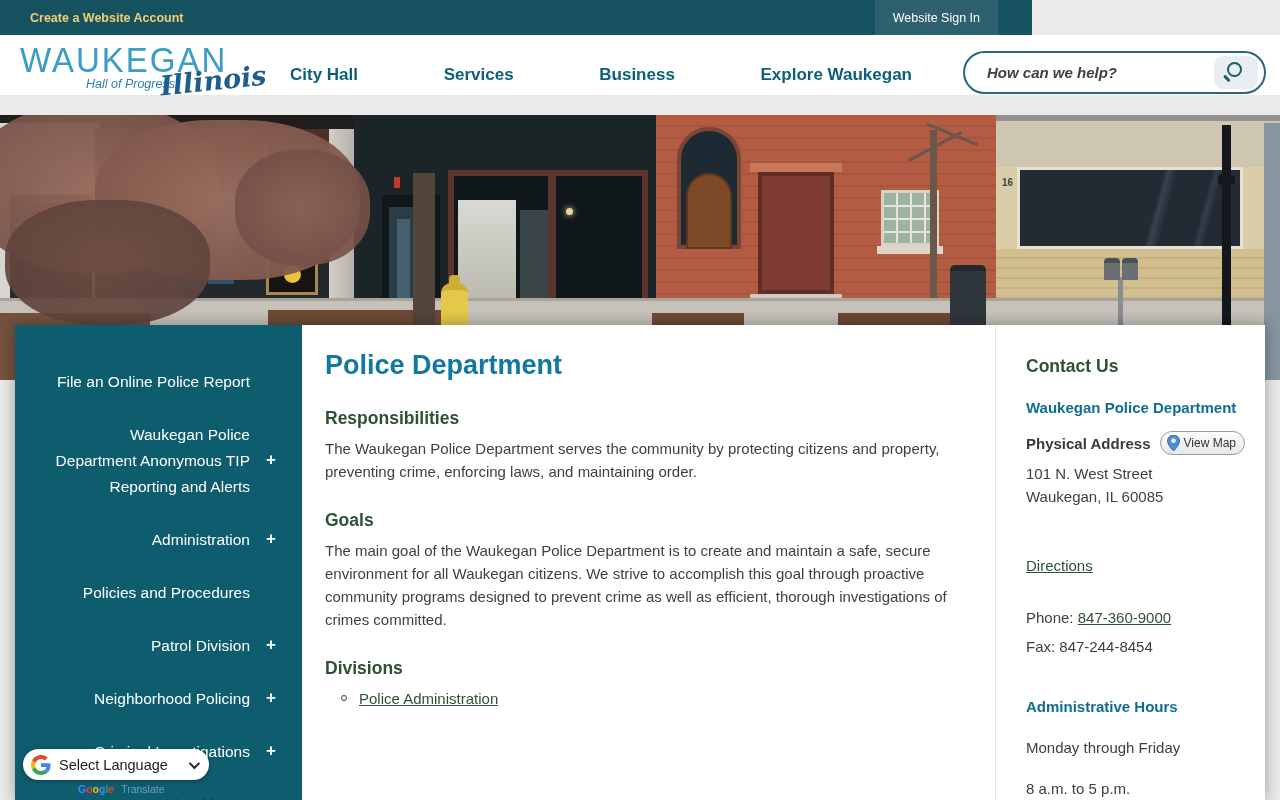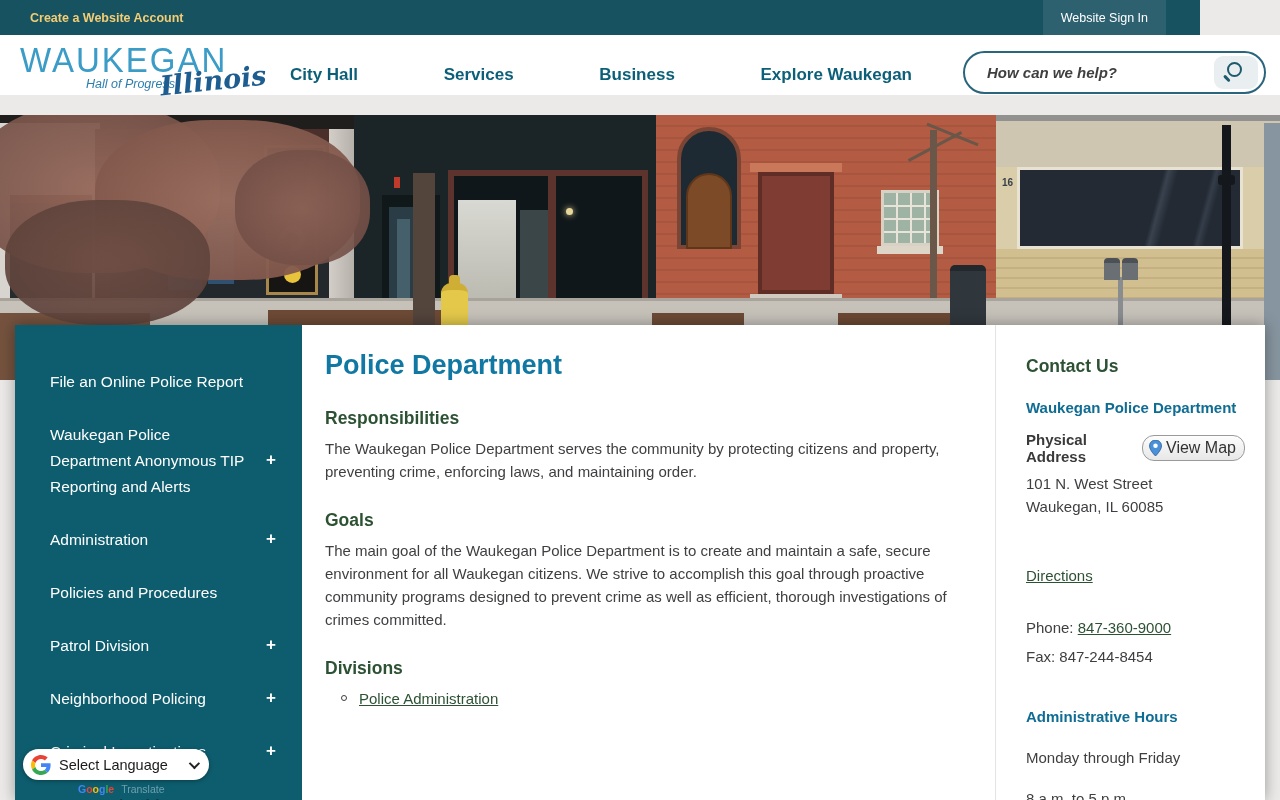--- a/index.html
+++ b/index.html
@@ -1,19 +1,19 @@
 <!DOCTYPE html>
 <html><head>
 <meta charset="utf-8">
 <style>
   * { margin:0; padding:0; box-sizing:border-box; }
   html,body { width:1280px; height:800px; overflow:hidden; font-family:"Liberation Sans",sans-serif; background:#ebeae8; }
 
   
-  #topbar { position:absolute; left:0; top:0; width:1200px; height:35px; background:#175260; color:#fff; font-size:12.5px; }
+  #topbar { position:absolute; left:0; top:0; width:1032px; height:35px; background:#175260; color:#fff; font-size:12.5px; }
   #topbar .inner { position:absolute; left:30px; top:0; height:35px; display:flex; align-items:center; }
   #topbar a.gold { color:#f2cd74; font-weight:bold; text-decoration:none; margin-right:5px; }
   #signin { position:absolute; right:34px; top:0; height:35px; padding:0 18px; background:#2e6170; color:#fff;
             display:flex; align-items:center; font-size:12.5px; cursor:pointer; }
 
   
   #header { position:absolute; left:0; top:35px; width:1280px; height:60px; background:#ffffff; }
   #logo { position:absolute; left:20px; top:6px; width:230px; height:70px; cursor:pointer; }
   #logo .nameplate { font-size:33px; letter-spacing:2px; color:#3b9cc7; font-weight:400; transform:scaleY(1.05); }
   #logo .tagline { position:absolute; left:66px; top:36px; font-size:12.5px; font-style:italic; color:#2b7fae; }
@@ -98,21 +98,21 @@
   .lamp-base { left:1213px; top:238px; width:27px; height:27px; background:#14181c; border-radius:4px 4px 0 0; }
   .hydrant { left:441px; top:168px; width:27px; height:60px; background:#e3c84a; border-radius:10px 10px 2px 2px; border-top:7px solid #cfae35; }
   .hydrant-cap { left:449px; top:160px; width:11px; height:9px; background:#cfae35; border-radius:4px 4px 0 0; }
   .sliverR { left:1264px; top:8px; width:16px; height:257px; background:#8795a0; }
 
   
   #card { position:absolute; left:15px; top:325px; width:1250px; height:475px; background:#ffffff; box-shadow:0 0 14px rgba(0,0,0,.35); }
 
   
   #sidebar { position:absolute; left:0; top:0; width:287px; height:475px; background:#0d5d6e; padding:44px 18px 0 35px; }
-  .sb-item { position:relative; color:#fff; font-size:15.5px; line-height:26px; margin-bottom:27px; width:232px; cursor:pointer; }
+  .sb-item { position:relative; color:#fff; font-size:15.5px; line-height:26px; margin-bottom:27px; width:232px; cursor:pointer;text-align:right; }
   .sb-item .lbl { display:block; width:200px; }
   .sb-item .plus { position:absolute; right:6px; top:50%; transform:translateY(-54%); font-size:17px; font-weight:bold; color:#fff; cursor:pointer; }
   .sb-item.dark { color:#14374a; font-weight:bold; }
 
   
   #gt-pill { position:absolute; left:23px; top:749px; width:186px; height:31px; background:#fff; border-radius:16px;
              box-shadow:0 1px 4px rgba(0,0,0,.35); display:flex; align-items:center; padding:0 12px 0 8px; cursor:pointer; z-index:30; }
   #gt-pill svg { width:20px; height:20px; flex:0 0 auto; }
   #gt-pill .gt-label { flex:1; font-size:14.5px; color:#1b1b1b; margin-left:8px; }
   #gt-pill .chev { width:8px; height:8px; border-right:2.2px solid #222; border-bottom:2.2px solid #222; transform:rotate(45deg) translateY(-2px); }
@@ -132,21 +132,21 @@
   ul.divlist li { position:relative; padding-left:18px; font-size:15px; line-height:23px; }
   ul.divlist li .bullet { position:absolute; left:0; top:8px; width:6px; height:6px; border:1.6px solid #3f3f41; border-radius:50%; }
   a.green-link { color:#2d5233; text-decoration:underline; cursor:pointer; }
 
   
   #rightcol { position:absolute; left:980px; top:0; width:270px; height:475px; border-left:1px solid #e3e3e1; padding:31px 20px 0 30px; }
   #rightcol h2.contact { font-size:17.5px; font-weight:bold; color:#2d5233; margin-bottom:22px; }
   .dept { font-size:15px; font-weight:bold; color:#0f6c93; margin-bottom:15px; }
   .addr-row { display:flex; align-items:center; margin-bottom:7px; }
   .addr-label { font-size:15px; font-weight:bold; color:#3a3a3a; flex:1; }
-  #viewmap-btn { display:flex; align-items:center; gap:4px; font-size:16px; color:#333; background:linear-gradient(#fdfdfd,#e7e7e7);
+  #viewmap-btn { display:flex; align-items:center; gap:4px; font-size:12px; color:#333; background:linear-gradient(#fdfdfd,#e7e7e7);
                  border:1px solid #9a9a9a; border-radius:12px; padding:3px 8px 3px 6px; cursor:pointer;justify-content:center; }
   #viewmap-btn svg { width:13px; height:16px; }
   .addr-line { font-size:15px; color:#3f3f41; line-height:23px; }
   .directions { display:inline-block; margin-top:49px; font-size:15px; }
   .phone-row { margin-top:34px; font-size:15px; color:#3f3f41; }
   .fax-row { margin-top:12px; font-size:15px; color:#3f3f41; }
   .hours-head { margin-top:43px; font-size:15px; font-weight:bold; color:#0f6c93; }
   .hours-line { margin-top:24px; font-size:15px; color:#3f3f41; }
 </style>
 </head>

